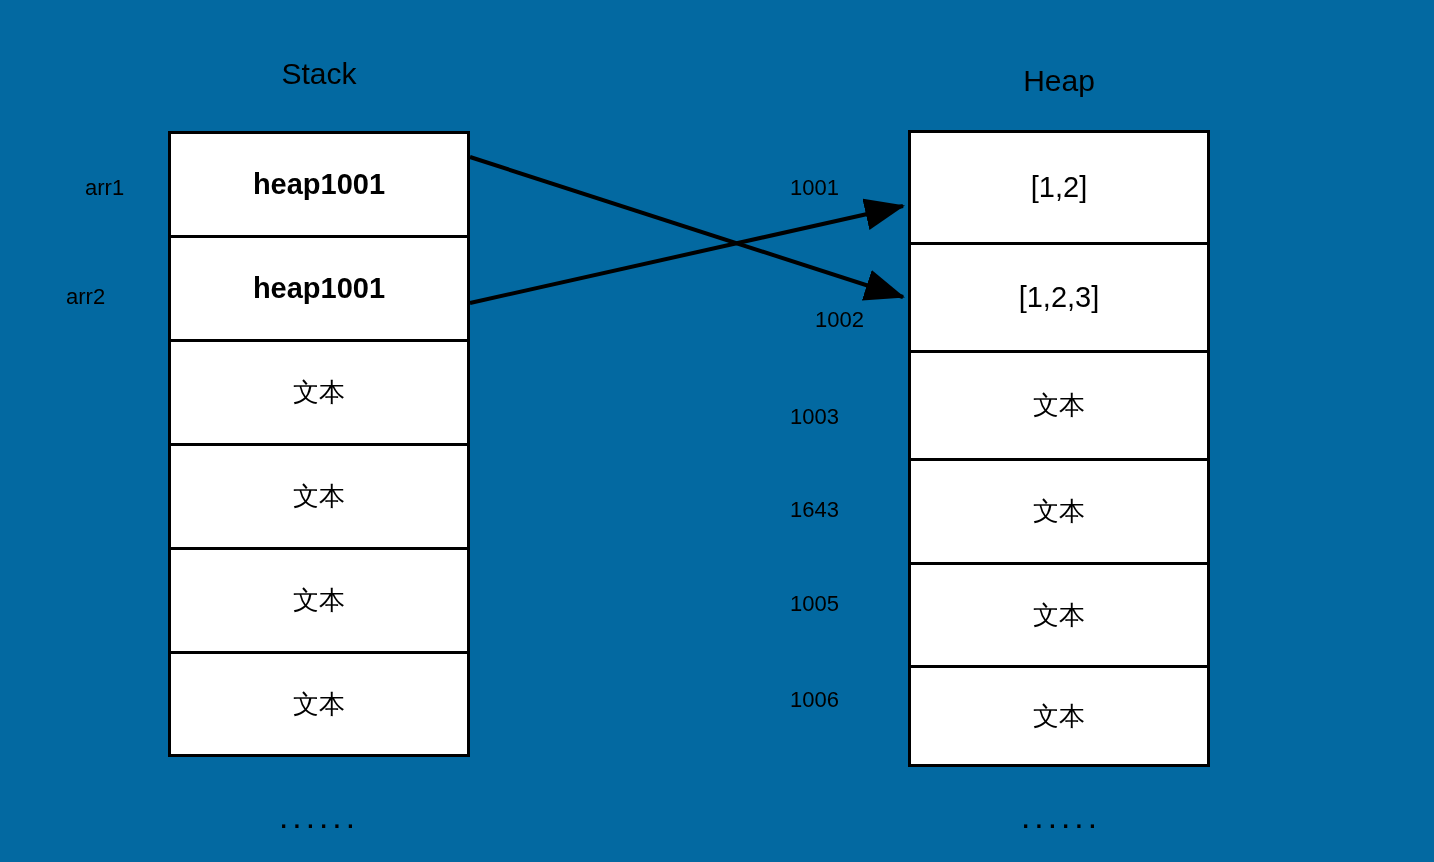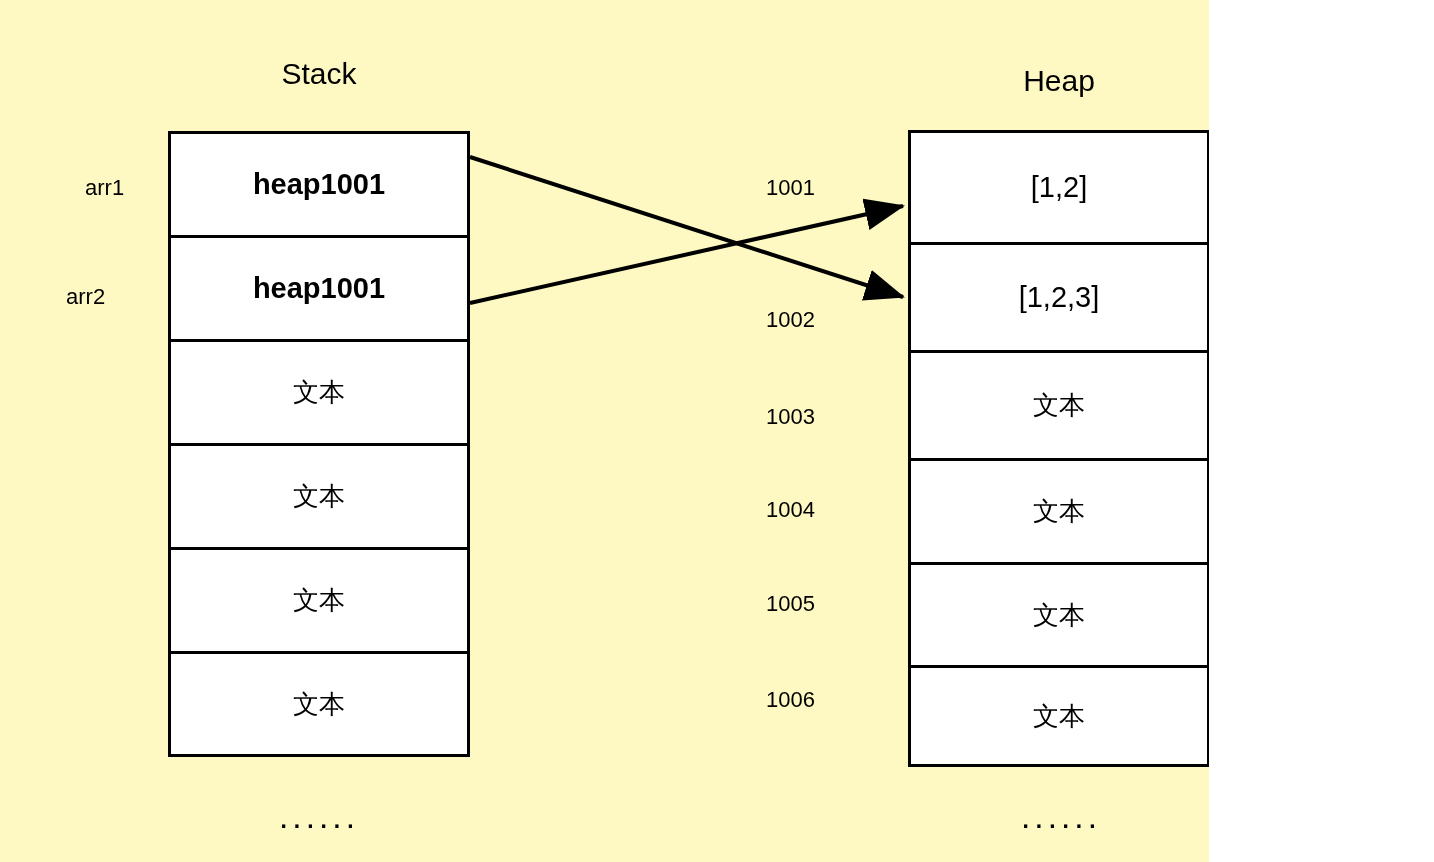--- a/index.html
+++ b/index.html
@@ -6,23 +6,23 @@
     margin: 0;
     padding: 0;
     background: #ffffff;
   }
   body {
     font-family: "Liberation Sans", "DejaVu Sans", sans-serif;
     color: #000000;
   }
   #canvas {
     position: relative;
-    width: 1209px;
+    width: 1434px;
     height: 862px;
-    background: #fef9c3;
+    background: #0369a1;
     overflow: hidden;
   }
 
   
   .col-title {
     position: absolute;
     font-size: 30px;
     line-height: 1;
     text-align: center;
     white-space: nowrap;
@@ -72,23 +72,23 @@
     position: absolute;
     font-size: 22px;
     line-height: 1;
     white-space: nowrap;
     color: #000;
   }
   .var-label { left: 66px; }
   #var-arr1 { top: 177px; margin-left: 19px; }
   #var-arr2 { top: 286px; }
 
-  .addr-label { left: 766px; }
+  .addr-label { left: 790px; }
   #addr-1001 { top: 177px; }
-  #addr-1002 { top: 309px; }
+  #addr-1002 { top: 309px; margin-left: 25px; }
   #addr-1003 { top: 406px; }
   #addr-1004 { top: 499px; }
   #addr-1005 { top: 593px; }
   #addr-1006 { top: 689px; }
 
   
   .ellipsis {
     position: absolute;
     font-size: 34px;
     letter-spacing: 2px;
@@ -137,21 +137,21 @@
       <span class="cell-text-cjk">文本</span>
     </div>
     <div class="mem-cell">
       <span class="cell-text-cjk">文本</span>
     </div>
   </div>
 
   <div id="addr-1001" class="side-label addr-label">1001</div>
   <div id="addr-1002" class="side-label addr-label">1002</div>
   <div id="addr-1003" class="side-label addr-label">1003</div>
-  <div id="addr-1004" class="side-label addr-label">1004</div>
+  <div id="addr-1004" class="side-label addr-label">1643</div>
   <div id="addr-1005" class="side-label addr-label">1005</div>
   <div id="addr-1006" class="side-label addr-label">1006</div>
 
   <div id="heap-box" class="mem-box">
     <div class="mem-cell">
       <span class="cell-text-bold" style="font-weight:normal">[1,2]</span>
     </div>
     <div class="mem-cell">
       <span class="cell-text-bold" style="font-weight:normal">[1,2,3]</span>
     </div>

